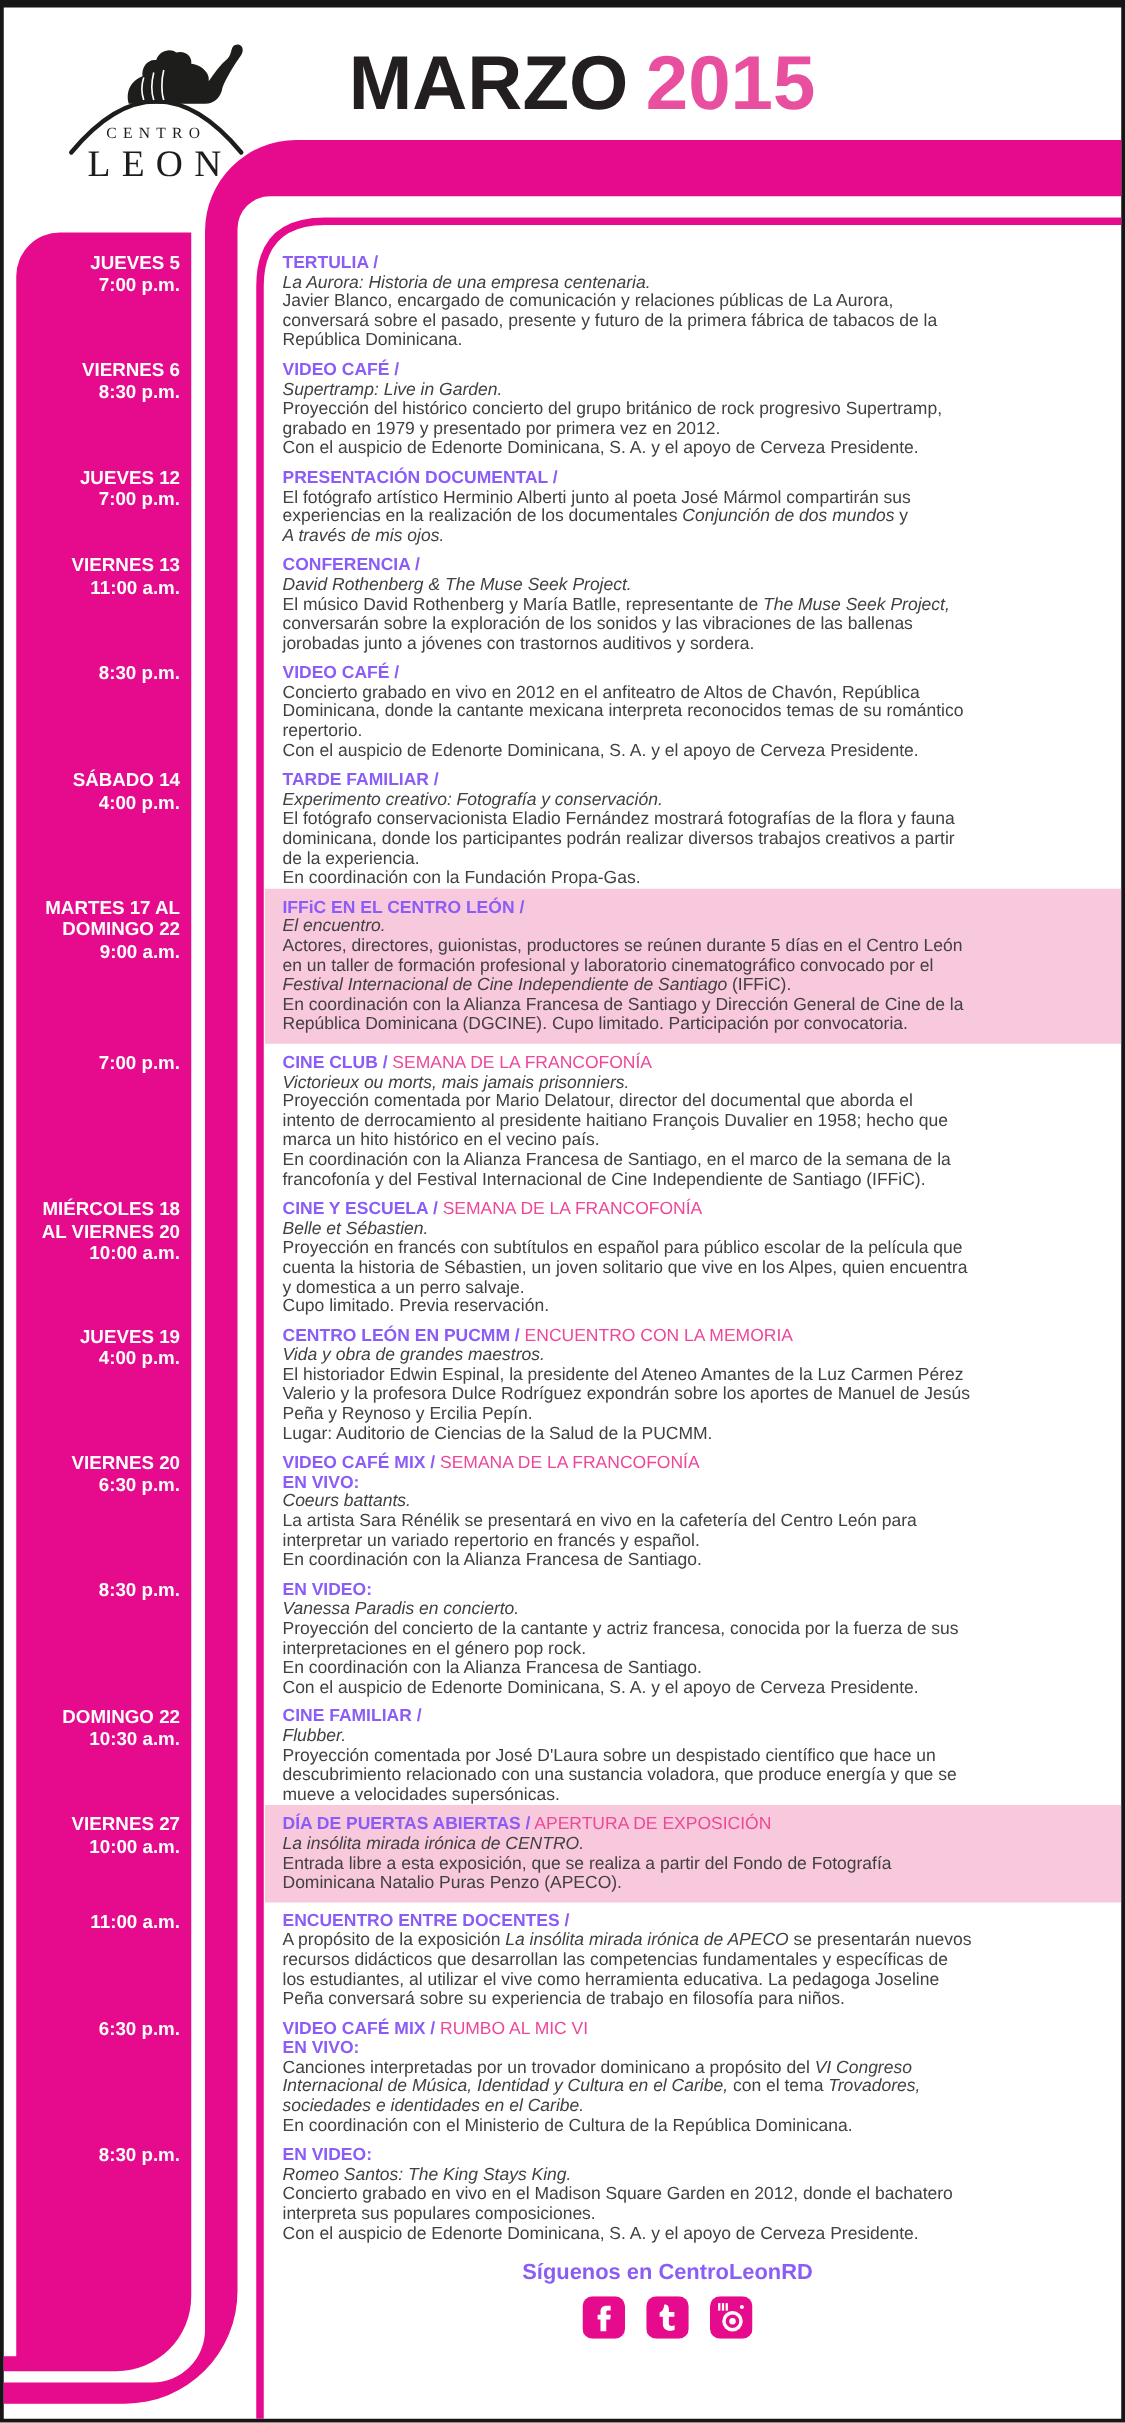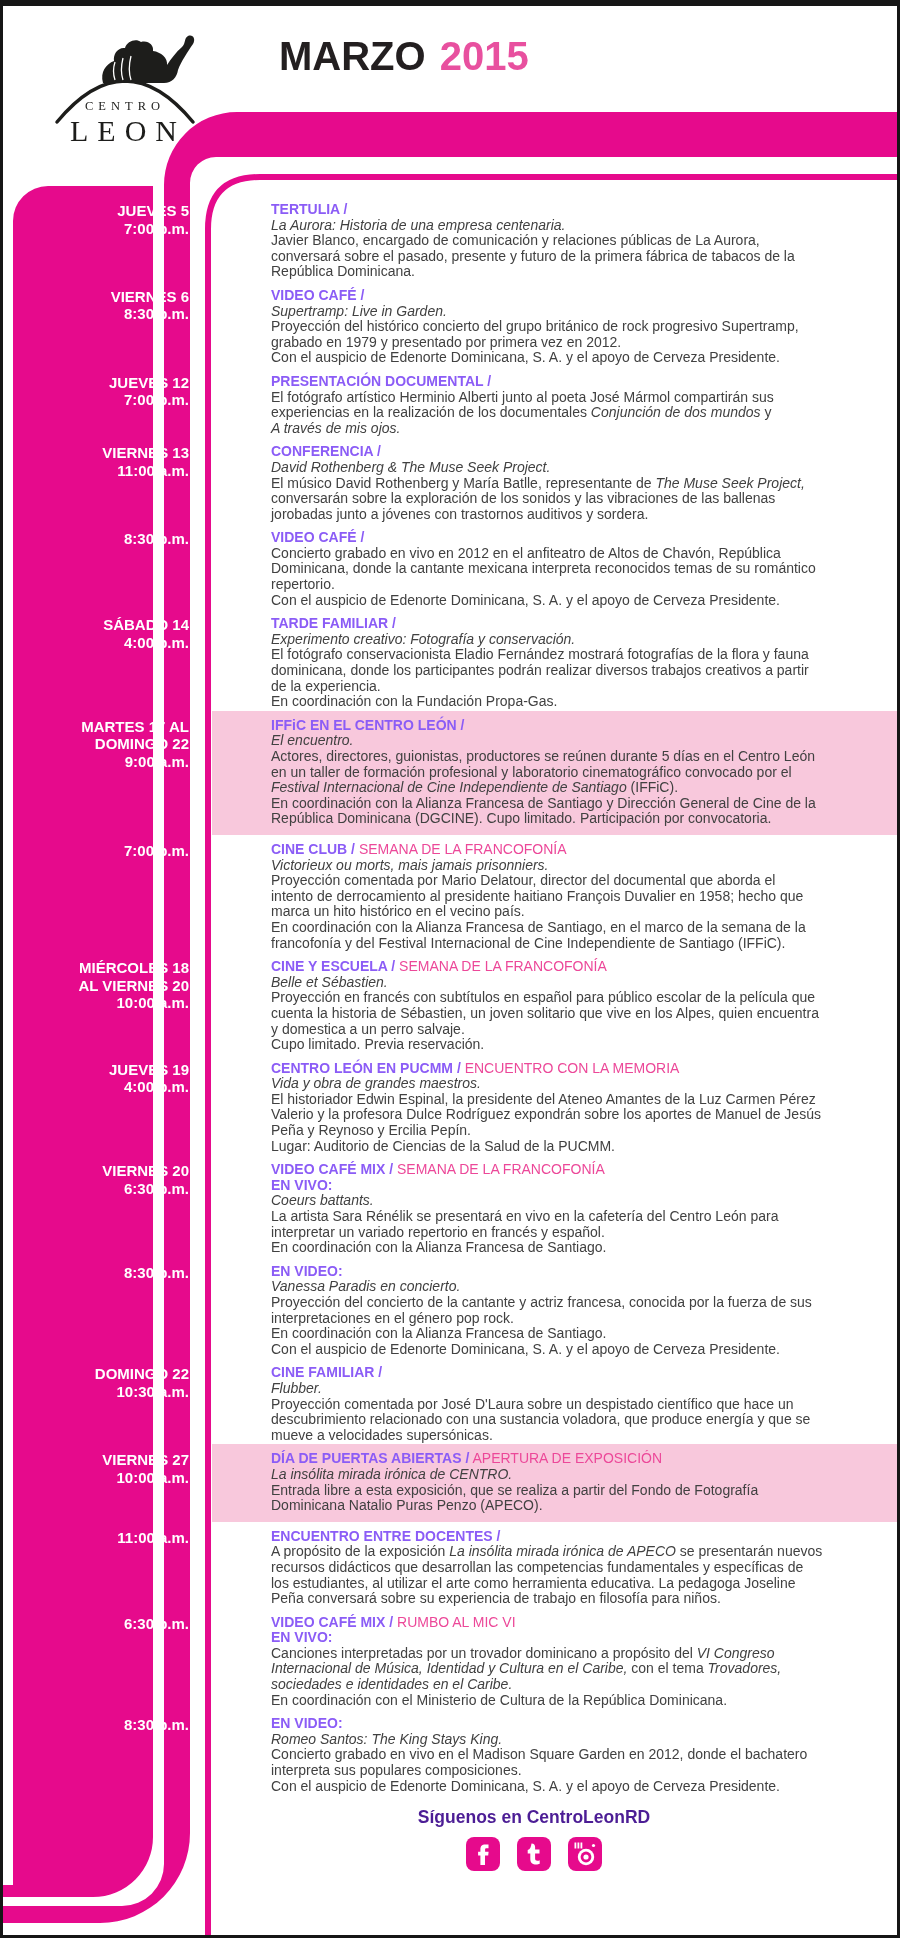--- a/index.html
+++ b/index.html
@@ -1,26 +1,26 @@
 <!DOCTYPE html>
 <html><head>
 <meta charset="utf-8">
 <style>
   html,body{margin:0;padding:0;background:#888;}
   .page{position:relative;width:900px;height:1938px;background:#fff;margin:0 auto;
         border-top:6px solid #161616;border-left:3px solid #161616;border-right:3px solid #161616;border-bottom:3px solid #161616;
         box-sizing:border-box;overflow:hidden;font-family:"Liberation Sans",sans-serif;}
   .deco{position:absolute;left:-3px;top:-6px;width:900px;height:1938px;pointer-events:none;}
   .logo{position:absolute;left:42px;top:24px;width:160px;height:122px;}
-  .title{position:absolute;left:276px;top:30px;font-weight:bold;font-size:40px;letter-spacing:0px;white-space:nowrap;line-height:1;}
+  .title{position:absolute;left:276px;top:30px;font-weight:bold;font-size:61px;letter-spacing:0px;white-space:nowrap;line-height:1;}
   .title .mo{color:#231f20;}
   .title .yr{margin-left:14px;}
   
   .events{position:absolute;left:10px;top:196px;width:880px;}
-  .row{position:relative;display:grid;grid-template-columns:140px 1fr;margin-bottom:8px;padding-left:45px;}
+  .row{position:relative;display:grid;grid-template-columns:140px 1fr;margin-bottom:8px;}
   .row.hl{margin-bottom:15px;}
   .row.hl::before{content:'';position:absolute;left:199px;right:-4px;top:-7px;bottom:-8px;background:var(--hl);}
   .date{position:relative;text-align:right;padding-right:9px;box-sizing:border-box;
         color:#fff;font-weight:bold;font-size:15px;line-height:17.5px;padding-top:0px;}
   .body{position:relative;padding-left:73px;}
   .line{font-size:14px;line-height:15.6px;color:#414141;white-space:nowrap;}
   .line .b{font-weight:bold;color:#8b5cf6;}
   .line .i{font-style:italic;}
   .line .t2{color:#ec4899;}
   
@@ -246,21 +246,21 @@
         </div>
       </div>
       <div class="row">
         <div class="date">
           <div>11:00 a.m.</div>
         </div>
         <div class="body">
           <div class="line"><span class="b ">ENCUENTRO ENTRE DOCENTES /</span></div>
           <div class="line"><span class="">A propósito de la exposición </span><span class="i ">La insólita mirada irónica de APECO</span><span class=""> se presentarán nuevos</span></div>
           <div class="line"><span class="">recursos didácticos que desarrollan las competencias fundamentales y específicas de</span></div>
-          <div class="line"><span class="">los estudiantes, al utilizar el arte como herramienta educativa. La pedagoga Joseline</span></div>
+          <div class="line"><span class="">los estudiantes, al utilizar el vive como herramienta educativa. La pedagoga Joseline</span></div>
           <div class="line"><span class="">Peña conversará sobre su experiencia de trabajo en filosofía para niños.</span></div>
         </div>
       </div>
       <div class="row">
         <div class="date">
           <div>6:30 p.m.</div>
         </div>
         <div class="body">
           <div class="line"><span class="b ">VIDEO CAFÉ MIX /</span><span class="t2"> RUMBO AL MIC VI</span></div>
           <div class="line"><span class="b ">EN VIVO:</span></div>
@@ -276,21 +276,21 @@
         </div>
         <div class="body">
           <div class="line"><span class="b ">EN VIDEO:</span></div>
           <div class="line"><span class="i ">Romeo Santos: The King Stays King.</span></div>
           <div class="line"><span class="">Concierto grabado en vivo en el Madison Square Garden en 2012, donde el bachatero</span></div>
           <div class="line"><span class="">interpreta sus populares composiciones.</span></div>
           <div class="line"><span class="">Con el auspicio de Edenorte Dominicana, S. A. y el apoyo de Cerveza Presidente.</span></div>
         </div>
       </div>
       <div class="footer">
-        <div class="follow" style="color: #4c1d95;">Síguenos en CentroLeonRD</div>
+        <div class="follow" style="color: #8b5cf6;">Síguenos en CentroLeonRD</div>
         <div class="social">
           <a>
             <svg width="34" height="34" viewBox="0 0 34 34">
               <rect width="34" height="34" rx="8" fill="#e60a8c"></rect>
               <path fill="#fff" d="M19,28 h-4.6 v-9.4 h-2.3 v-3.8 h2.3 v-2.3 c0-3.1,1.3-5,5-5 h3.1 v3.8 h-1.9 c-1.4,0-1.5,0.5-1.5,1.5 v2 h3.5 l-0.4,3.8 h-3.2 Z"></path>
             </svg>
           </a>
           <a>
             <svg width="34" height="34" viewBox="0 0 34 34">
               <rect width="34" height="34" rx="8" fill="#e60a8c"></rect>

